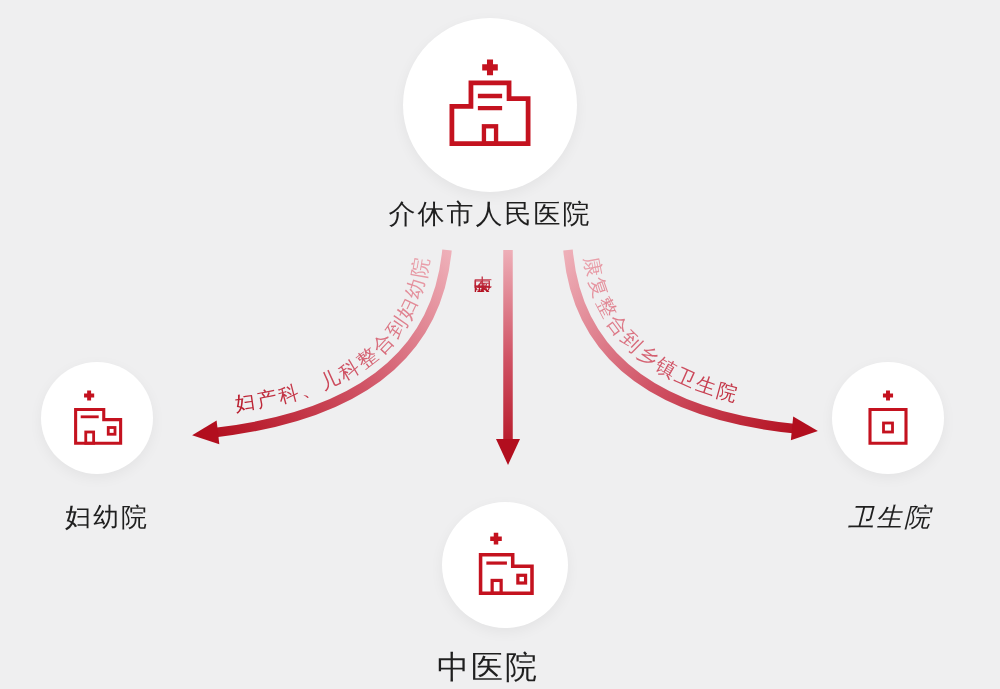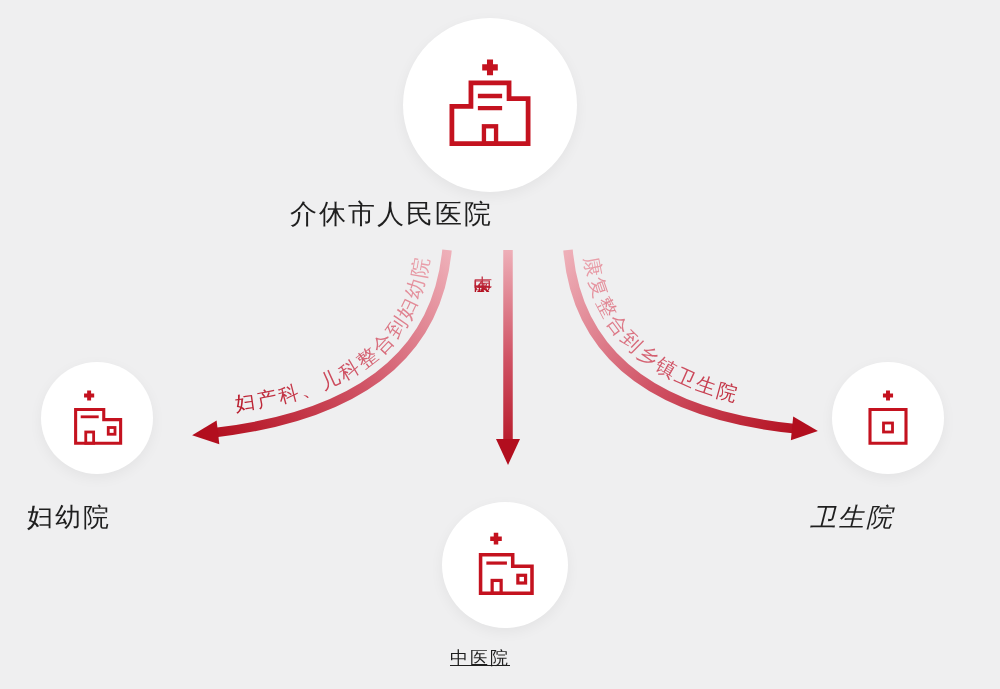--- a/index.html
+++ b/index.html
@@ -13,27 +13,27 @@
     display:flex; align-items:center; justify-content:center;
     box-shadow:0 4px 14px rgba(0,0,0,0.05);
   }
   .node svg { display:block; }
   .node-main   { left:403px; top:18px;  width:174px; height:174px; }
   .node-left   { left:41px;  top:362px; width:112px; height:112px; }
   .node-right  { left:832px; top:362px; width:112px; height:112px; }
   .node-bottom { left:442px; top:502px; width:126px; height:126px; }
 
   .node-label {
-    position:absolute; text-align:left; color:#1f1f1f;
+    position:absolute; text-align:center; color:#1f1f1f;
     font-weight:500; letter-spacing:2px; white-space:nowrap;
   }
   .label-main   { left:290px; top:196px; width:400px; font-size:27px; }
   .label-left   { left:27px;  top:500px; width:160px; font-size:26px; }
   .label-right  { left:810px; top:500px; width:160px; font-size:26px;font-style:italic; }
-  .label-bottom { left:450px; top:646px; width:160px; font-size:18px;text-decoration:underline; }
+  .label-bottom { left:408px; top:646px; width:160px; font-size:32px; }
 
   .edges-layer {
     position:absolute; left:0; top:0; width:1000px; height:689px;
     pointer-events:none;
   }
 
   .edge-label-vertical {
     position:absolute; left:470px; top:260px;
     writing-mode:vertical-rl; text-orientation:upright;
     font-size:19px; letter-spacing:4px; font-weight:500;

